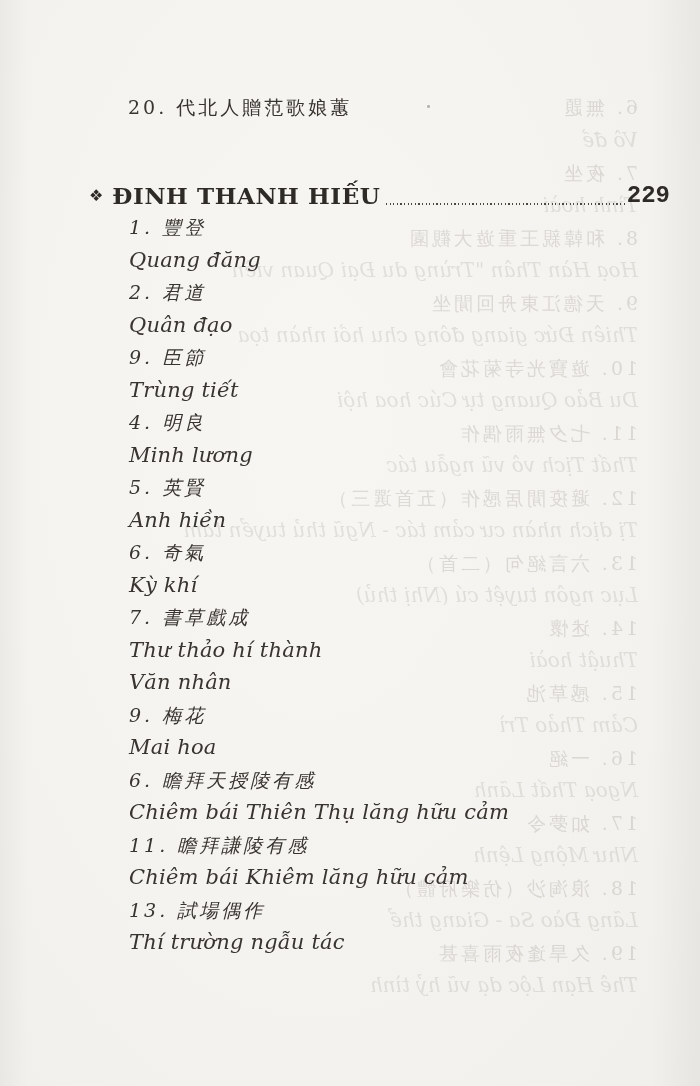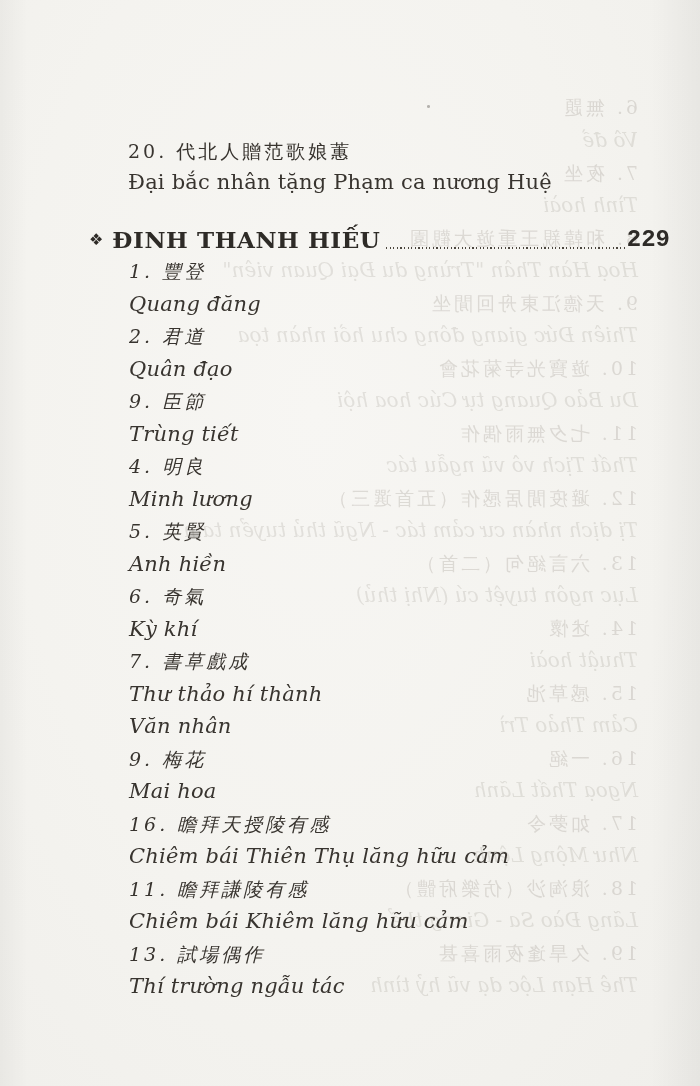--- a/index.html
+++ b/index.html
@@ -22,21 +22,21 @@
     pointer-events:none;
   }
   .bleed .bline{
     position:absolute;left:62px;white-space:nowrap;
     color:rgba(118,112,102,0.16);
   }
   .bleed .bline.cjk{font-size:19px;letter-spacing:3px;color:rgba(118,112,102,0.20);}
   .bleed .bline.vi{font-size:20px;font-style:italic;}
 
   
-  .content{position:absolute;inset:0;z-index:2;margin-top:44px;}
+  .content{position:absolute;inset:0;z-index:2;}
 
   .carry{position:absolute;left:128px;top:92px;}
   .carry .line{line-height:31px;white-space:nowrap;}
   .line.cjk{font-size:19px;letter-spacing:3px;}
   .line.vi{font-size:21px;letter-spacing:0.2px;}
 
   .section-header{
     position:absolute;left:89px;right:30px;top:183px;
     display:flex;align-items:flex-end;
   }
@@ -121,21 +121,20 @@
 
   <div class="bline cjk" style="top: 941px;">19. 久旱逢夜雨喜甚</div>
 
   <div class="bline vi" style="top: 973px;">Thê Hạn Lộc dạ vũ hỷ tình</div>
 </div>
 
   <div class="content">
 
     <div class="carry">
       <div class="line cjk">20. 代北人贈范歌娘蕙</div>
-      <div class="line vi">Đại bắc nhân tặng Phạm ca nương Huệ</div>
     </div>
 
     <div class="section-header">
       <span class="diamond">❖</span>
       <span class="author">ĐINH THANH HIẾU</span>
       <span class="leader"></span>
       <span class="pageno">229</span>
     </div>
 
     <div class="entries" id="entries">
@@ -177,21 +176,21 @@
   <div class="entry">
     <div class="line vi">Văn nhân</div>
   </div>
 
   <div class="entry">
     <div class="line cjk">9. 梅花</div>
     <div class="line vi">Mai hoa</div>
   </div>
 
   <div class="entry">
-    <div class="line cjk">16. 瞻拜天授陵有感</div>
+    <div class="line cjk">6. 瞻拜天授陵有感</div>
     <div class="line vi">Chiêm bái Thiên Thụ lăng hữu cảm</div>
   </div>
 
   <div class="entry">
     <div class="line cjk">11. 瞻拜謙陵有感</div>
     <div class="line vi">Chiêm bái Khiêm lăng hữu cảm</div>
   </div>
 
   <div class="entry">
     <div class="line cjk">13. 試場偶作</div>

